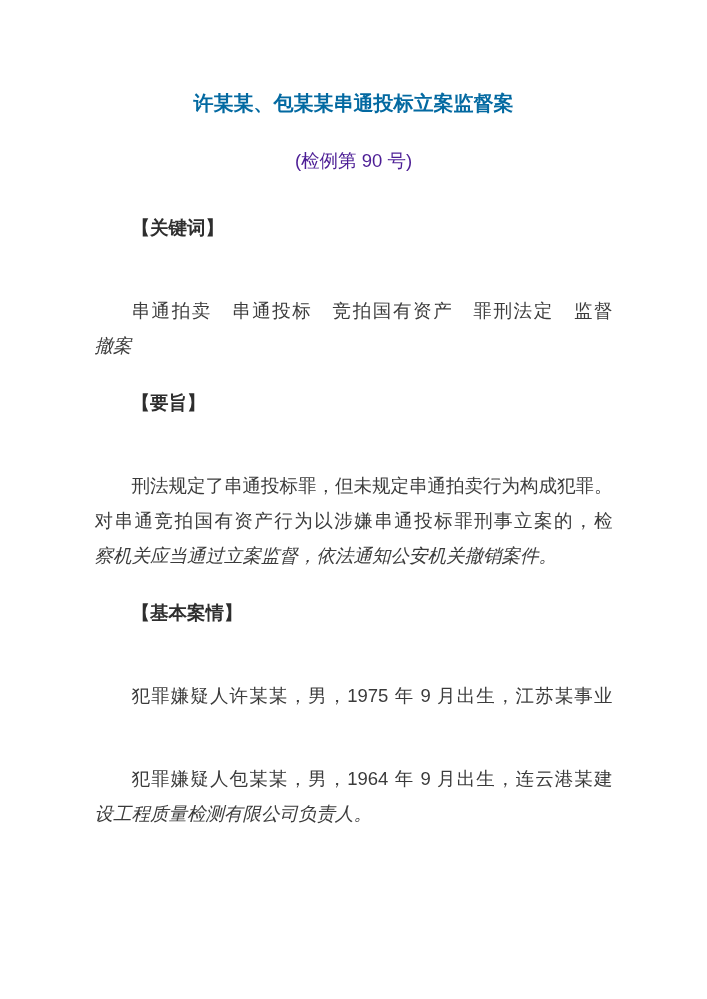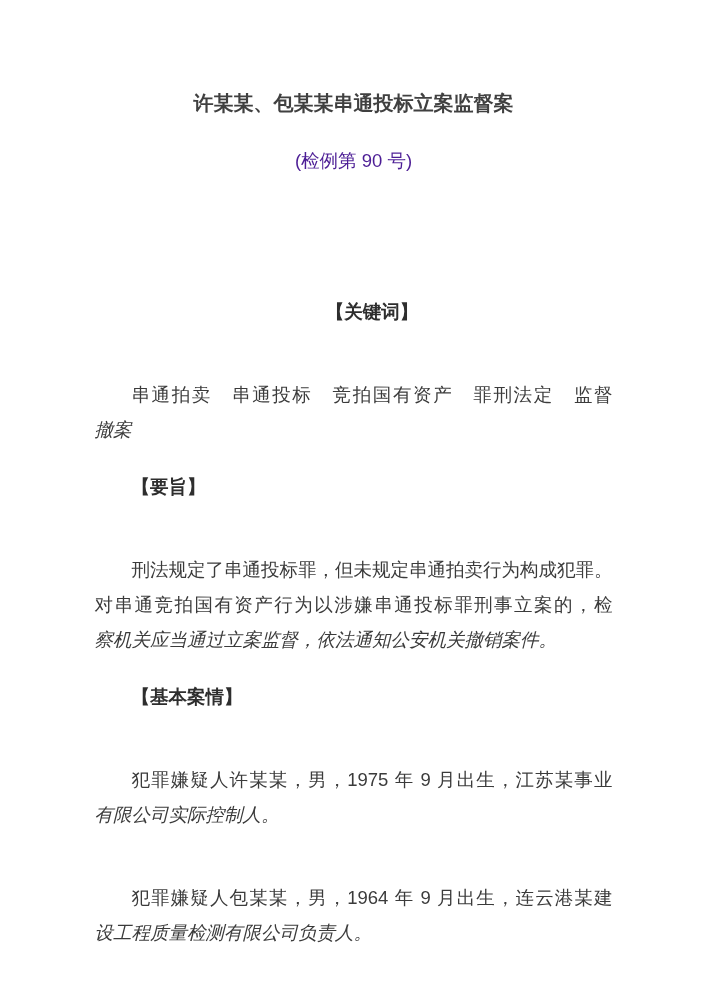--- a/index.html
+++ b/index.html
@@ -21,32 +21,32 @@
     font-size: 18.5px;
     line-height: 35px;
   }
   .p {
     margin: 0 0 22px 0;
   }
   .doc-title {
     text-align: center;
     font-weight: 700;
     font-size: 20px;
-    color: #404040;
+    color: #0369a1;
   }
   .doc-subtitle {
     text-align: center;
     color: #4c1d95;
   }
   .heading {
     font-weight: 700;
     text-indent: 2em;
     color: #2e2e2e;
   }
-  .heading.kw { margin-top: 116px; text-align: center; }
+  .heading.kw { margin-top: 32px; }
   .heading.jb { margin-top: 15px; }
   .para .tline {
     text-align: justify;
     text-align-last: justify;
   }
   .para .tline.tfirst { text-indent: 2em; margin-top: 48px; }
   .para .tline.tlast { text-align-last: left; font-style: italic; }
 </style>
 </head>
 <body>
@@ -71,21 +71,20 @@
         <div class="tline tfirst">刑法规定了串通投标罪，但未规定串通拍卖行为构成犯罪。</div>
         <div class="tline">对串通竞拍国有资产行为以涉嫌串通投标罪刑事立案的，检</div>
         <div class="tline tlast">察机关应当通过立案监督，依法通知公安机关撤销案件。</div>
       </div>
   </div>
 
   <div>
     <div class="p heading jb">【基本案情】</div>
     <div class="p para">
         <div class="tline tfirst">犯罪嫌疑人许某某，男，1975 年 9 月出生，江苏某事业</div>
-        <div class="tline tlast">有限公司实际控制人。</div>
       </div>
     <div class="p para">
         <div class="tline tfirst">犯罪嫌疑人包某某，男，1964 年 9 月出生，连云港某建</div>
         <div class="tline tlast">设工程质量检测有限公司负责人。</div>
       </div>
   </div>
 
 </div>
 
 </body></html>

